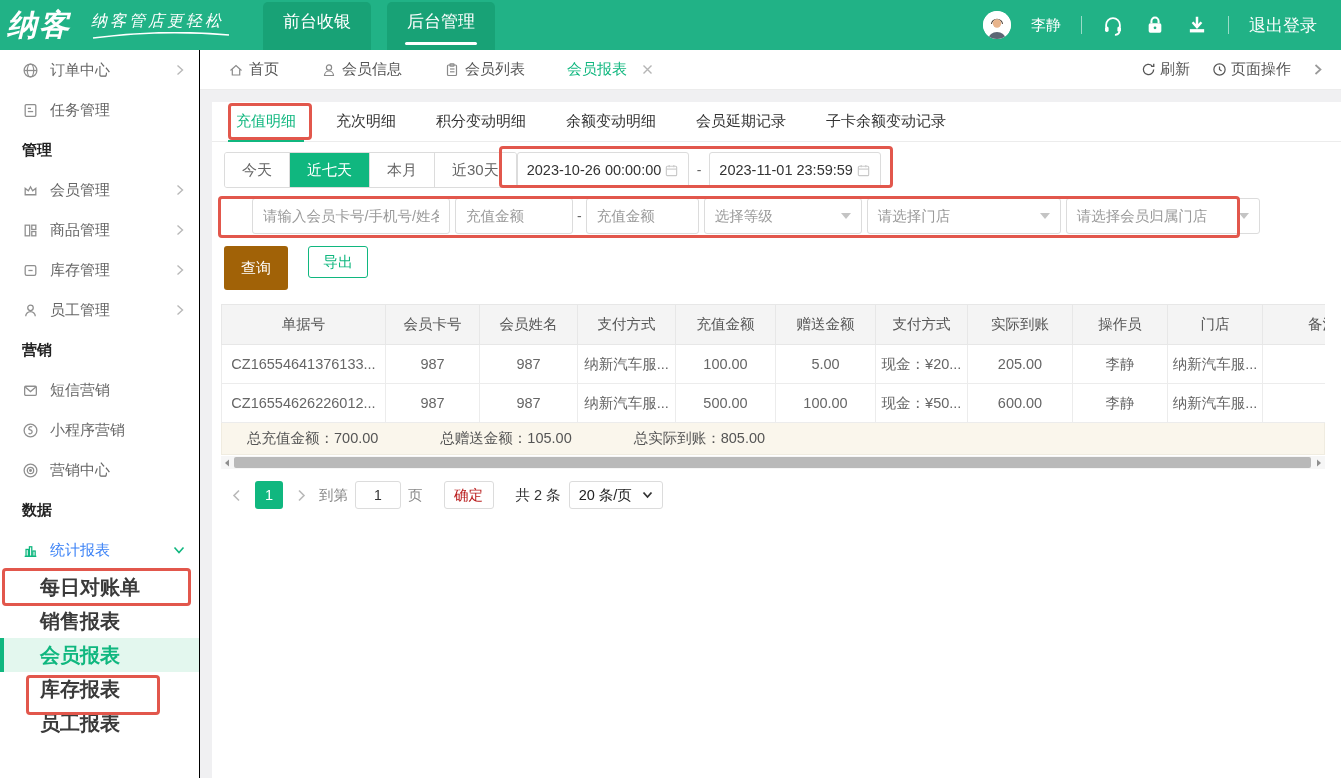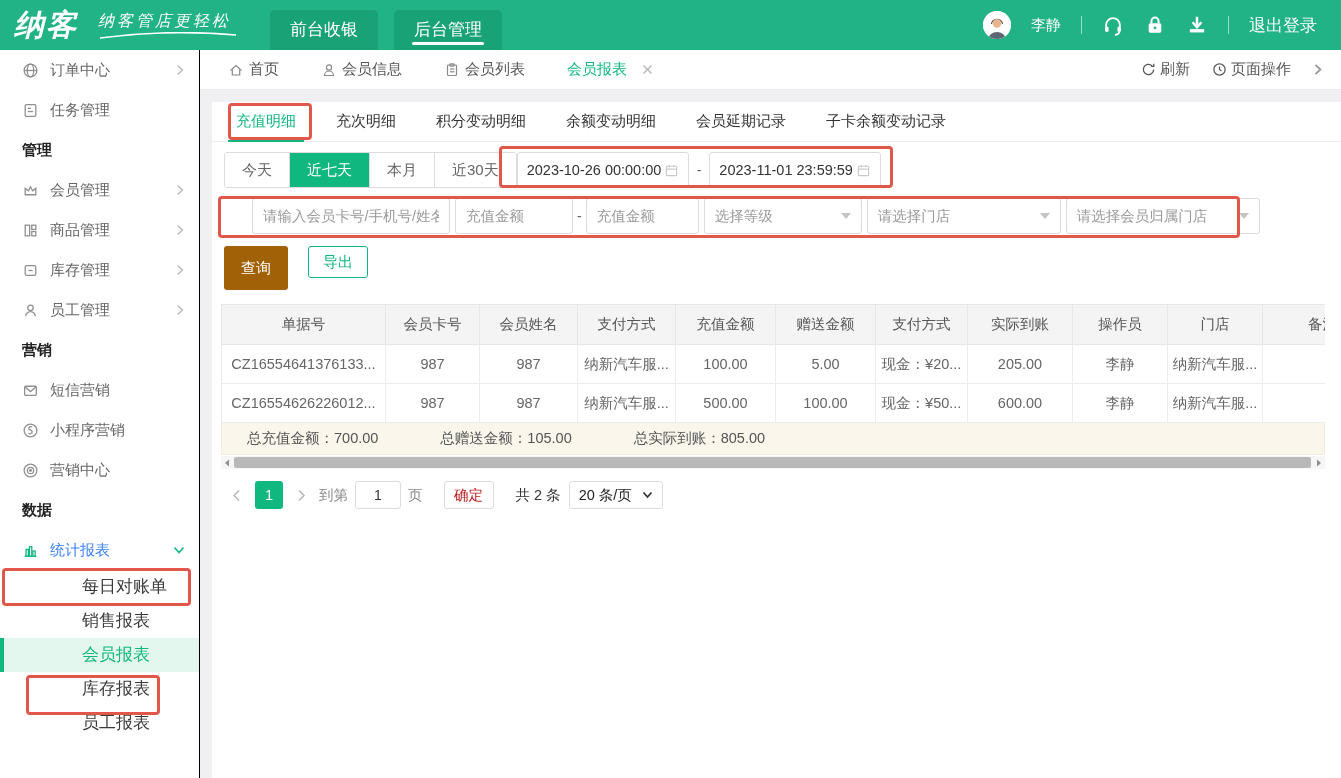--- a/index.html
+++ b/index.html
@@ -3,45 +3,45 @@
 <meta charset="utf-8">
 <style>
   * { margin:0; padding:0; box-sizing:border-box; }
   html,body { width:1341px; height:778px; overflow:hidden; }
   body { font-family:"Liberation Sans","DejaVu Sans",sans-serif; background:#f0f0f2; font-size:14px; color:#555; }
   svg { display:block; }
 
   
   .header { height:50px; background:#21b286; display:flex; align-items:flex-end; position:relative; }
   .header-inner { display:flex; align-items:center; width:100%; height:50px; }
-  .logo { position:relative; margin-left:14px; font-size:30px; font-weight:bold; font-style:italic; color:#fff; letter-spacing:2px; line-height:50px; }
+  .logo { position:relative; margin-left:7px; font-size:30px; font-weight:bold; font-style:italic; color:#fff; letter-spacing:2px; line-height:50px; }
   .slogan-wrap { margin-left:20px; color:#fff; }
   .slogan { font-size:16px; font-style:italic; letter-spacing:3px; }
   .nav-tabs { display:flex; margin-left:16px; align-self:flex-end; }
-  .nav-tab { height:40px; line-height:40px; padding:0 20px; background:#18a276; color:#fff; font-size:17px; border-radius:5px 5px 0 0; margin-left:16px; position:relative; cursor:pointer; }
+  .nav-tab { height:48px; line-height:40px; padding:0 20px; background:#18a276; color:#fff; font-size:17px; border-radius:5px 5px 0 0; margin-left:16px; position:relative; cursor:pointer; }
   .nav-tab.active::after { content:""; position:absolute; left:18px; right:18px; bottom:5px; height:3px; background:#fff; border-radius:2px; }
   .header-right { margin-left:auto; display:flex; align-items:center; gap:20px; margin-right:24px; color:#fff; height:50px; }
   .avatar { width:28px; height:28px; border-radius:50%; background:#fff; overflow:hidden; position:relative; }
   .user-name { font-size:15px; }
   .hdivider { width:1px; height:18px; background:rgba(255,255,255,.55); }
   .hicon { color:#fff; cursor:pointer; }
   .logout { font-size:17px; cursor:pointer; }
 
   
   .main-row { display:flex; height:728px; }
 
   
   .sidebar { width:200px; background:#fff; border-right:1px solid #000000; position:relative; flex-shrink:0; overflow:hidden; }
   .side-item { height:40px; display:flex; align-items:center; padding-left:22px; gap:11px; font-size:15px; color:#666; cursor:pointer; }
   .side-item .lbl { flex:1; }
   .side-item .arrow { margin-right:14px; color:#b8b8b8; }
   .side-section { height:40px; line-height:40px; padding-left:22px; font-size:15px; font-weight:bold; color:#222; }
   .side-item.green { color:#3b82f6; }
   .side-item.green .arrow { color:#10b77f; }
-  .side-sub { height:34px; line-height:34px; padding-left:82px; font-size:17px; font-weight:normal; color:#3a3a3a; cursor:pointer; position:relative; }
+  .side-sub { height:34px; line-height:34px; padding-left:40px; font-size:20px; font-weight:bold; color:#3a3a3a; cursor:pointer; position:relative; }
   .side-sub.active { color:#10b77f; background:#e3f7ee; }
   .side-sub.active::before { content:""; position:absolute; left:0; top:0; bottom:0; width:4px; background:#10b77f; }
   .sicon { color:#8f8f8f; }
   .side-item.green .sicon { color:#10b77f; }
 
   
   .content-col { flex:1; display:flex; flex-direction:column; min-width:0; background:#f0f0f2; }
   .tabbar { height:40px; background:#fff; border-bottom:1px solid #ececec; display:flex; align-items:center; padding:0 18px 0 28px; font-size:15px; color:#555; }
   .tab { display:flex; align-items:center; gap:5px; margin-right:42px; cursor:pointer; }
   .tab .ticon { color:#8a8a8a; }

